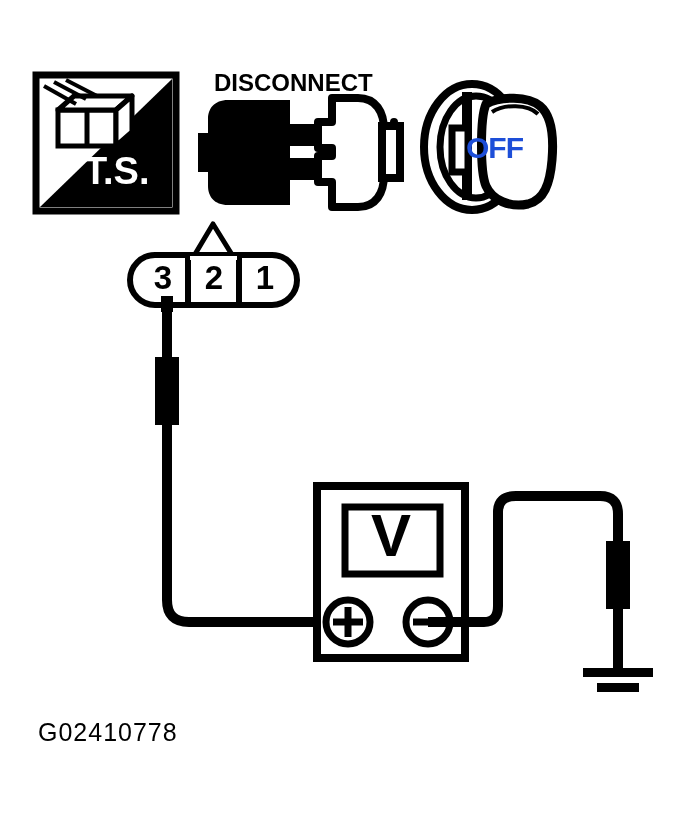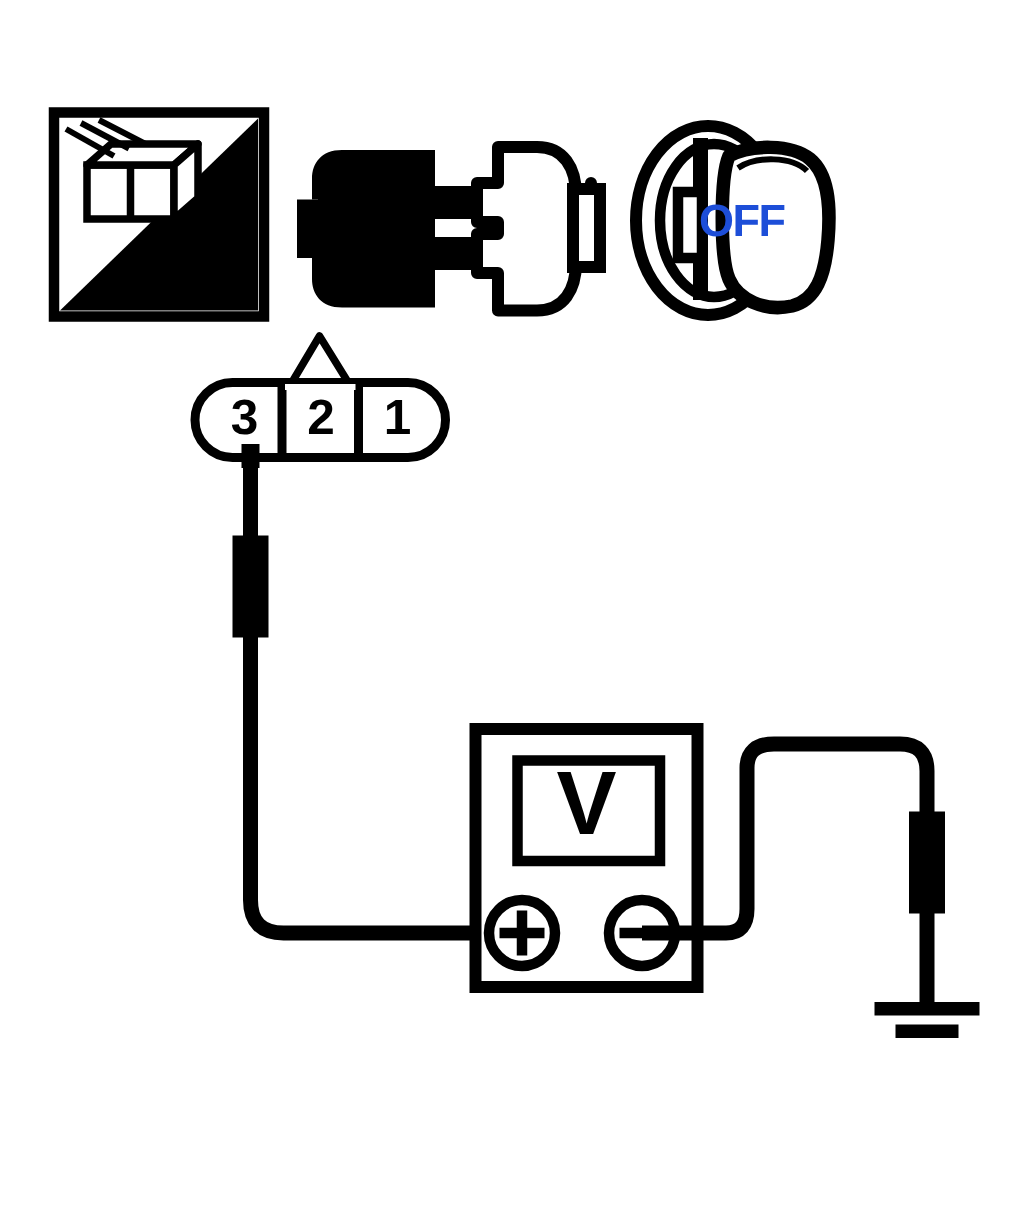--- a/index.html
+++ b/index.html
@@ -250,24 +250,27 @@
       <rect x="606" y="541" width="24" height="68" fill="#000000"></rect>
     </g>
 
     <g>
       <rect x="583" y="668" width="70" height="9" fill="#000000"></rect>
       <rect x="597" y="683" width="42" height="9" fill="#000000"></rect>
     </g>
 
   </svg>
 
-
+  <div class="ts-label">T.S.</div>
+
+  <div class="txt-disconnect">DISCONNECT</div>
 
   <div class="off-label">OFF</div>
 
   <div class="pin-num" id="pin-3">3</div>
   <div class="pin-num" id="pin-2">2</div>
   <div class="pin-num" id="pin-1">1</div>
 
   <div class="meter-v">V</div>
 
+  <div class="txt-figid">G02410778</div>
 
 </div>
 
 </body></html>

